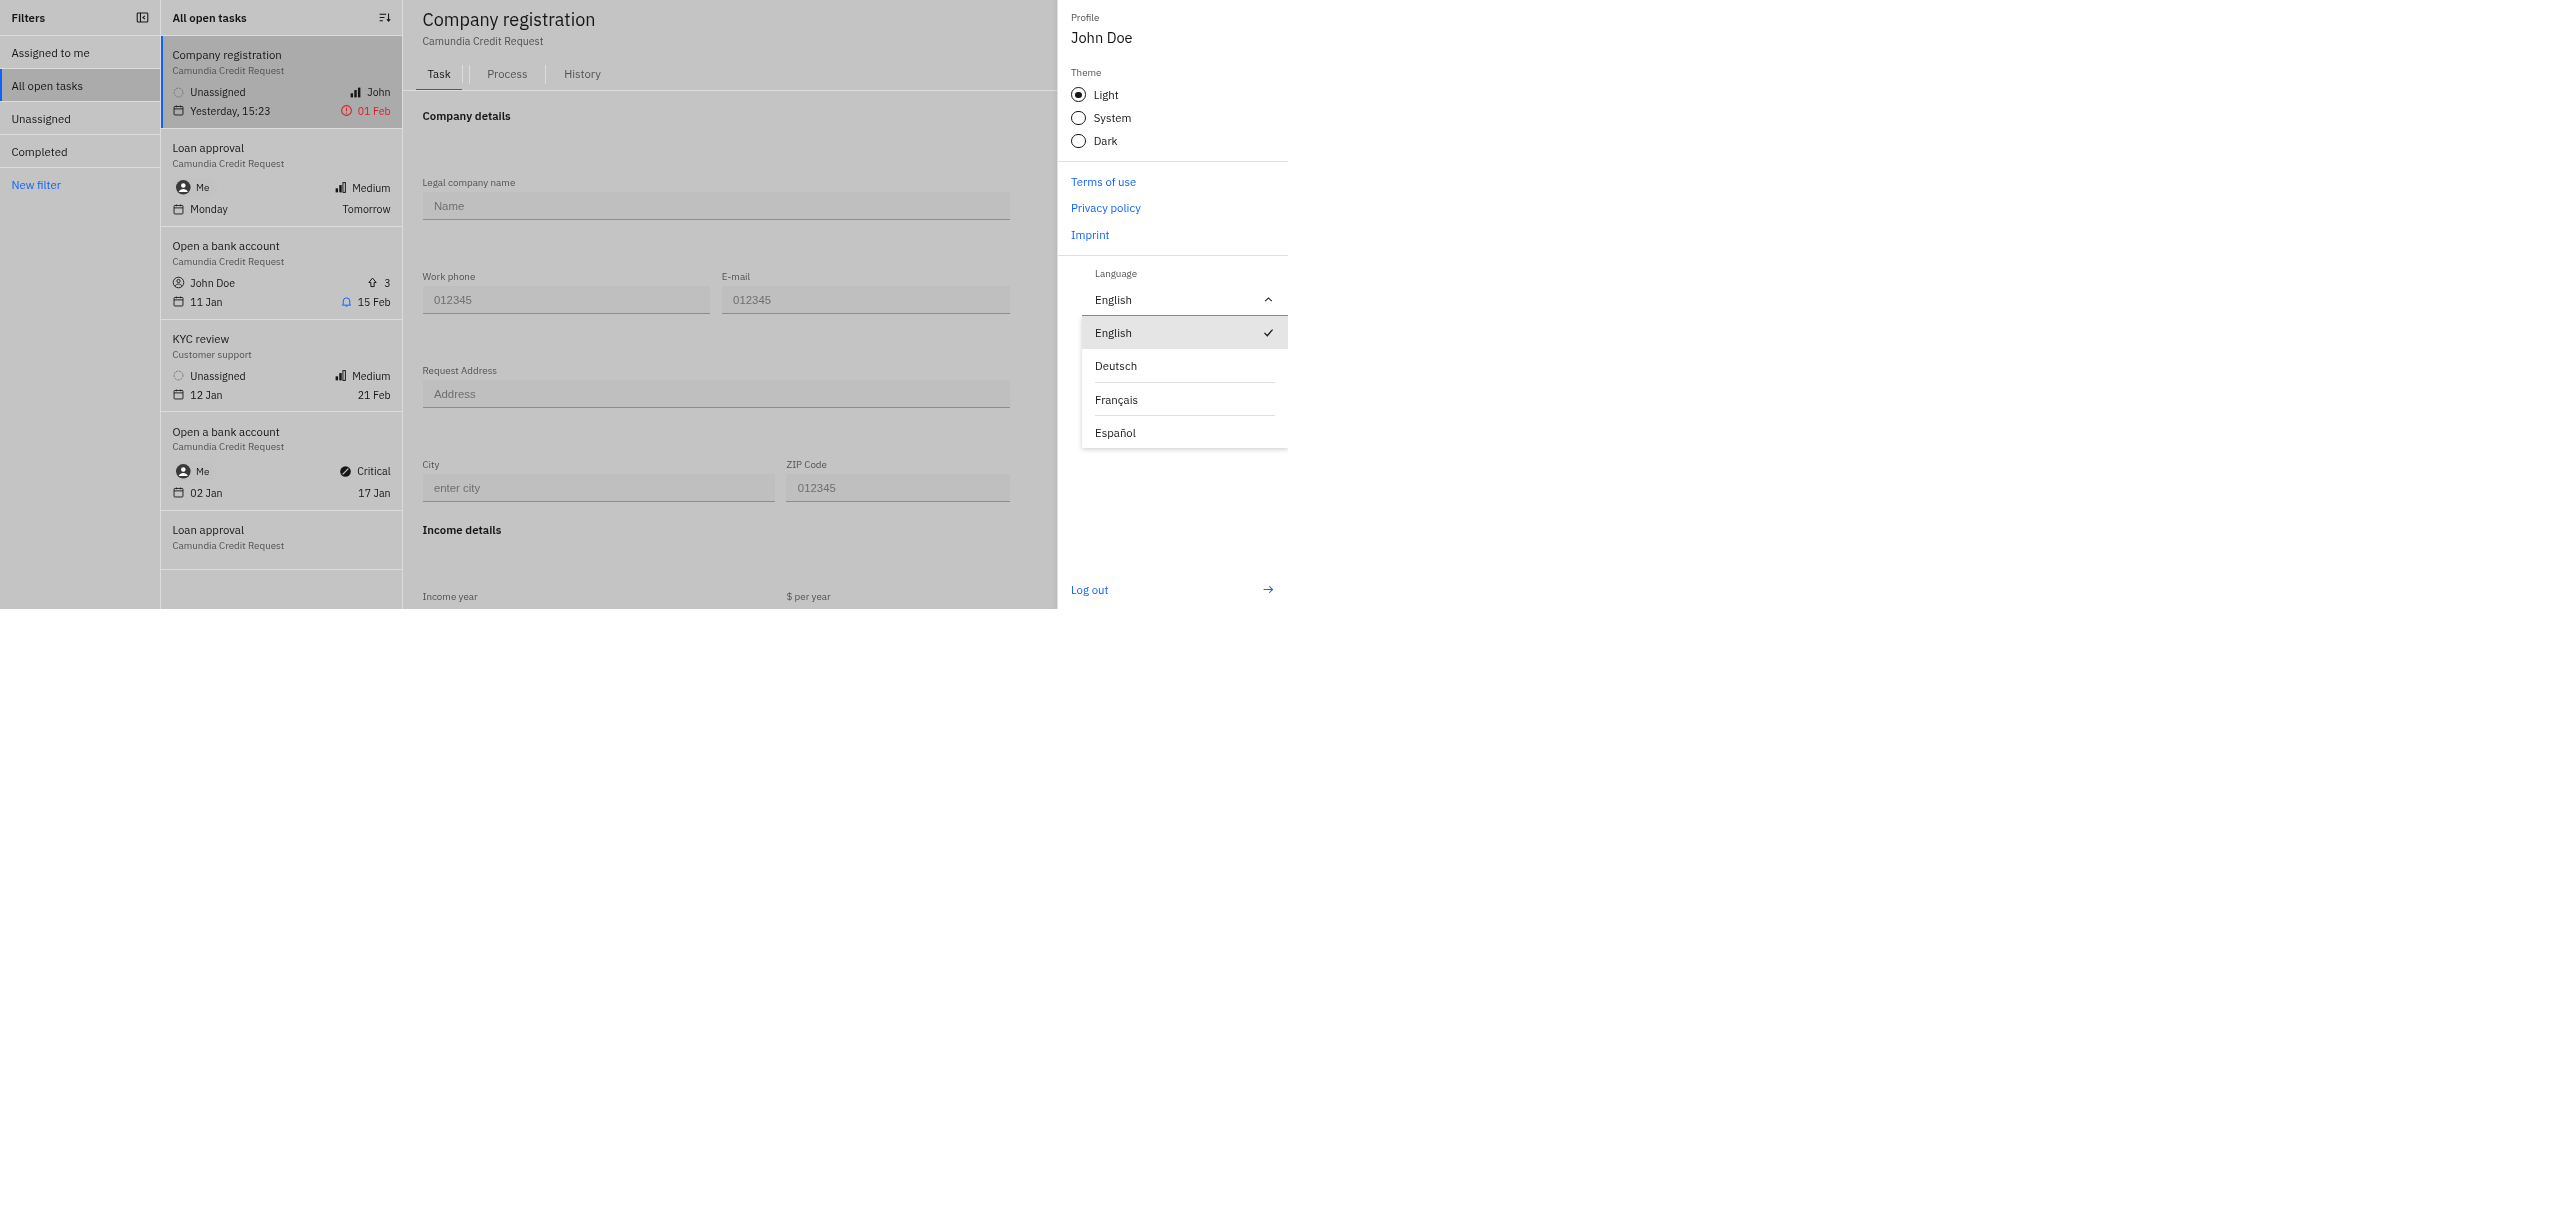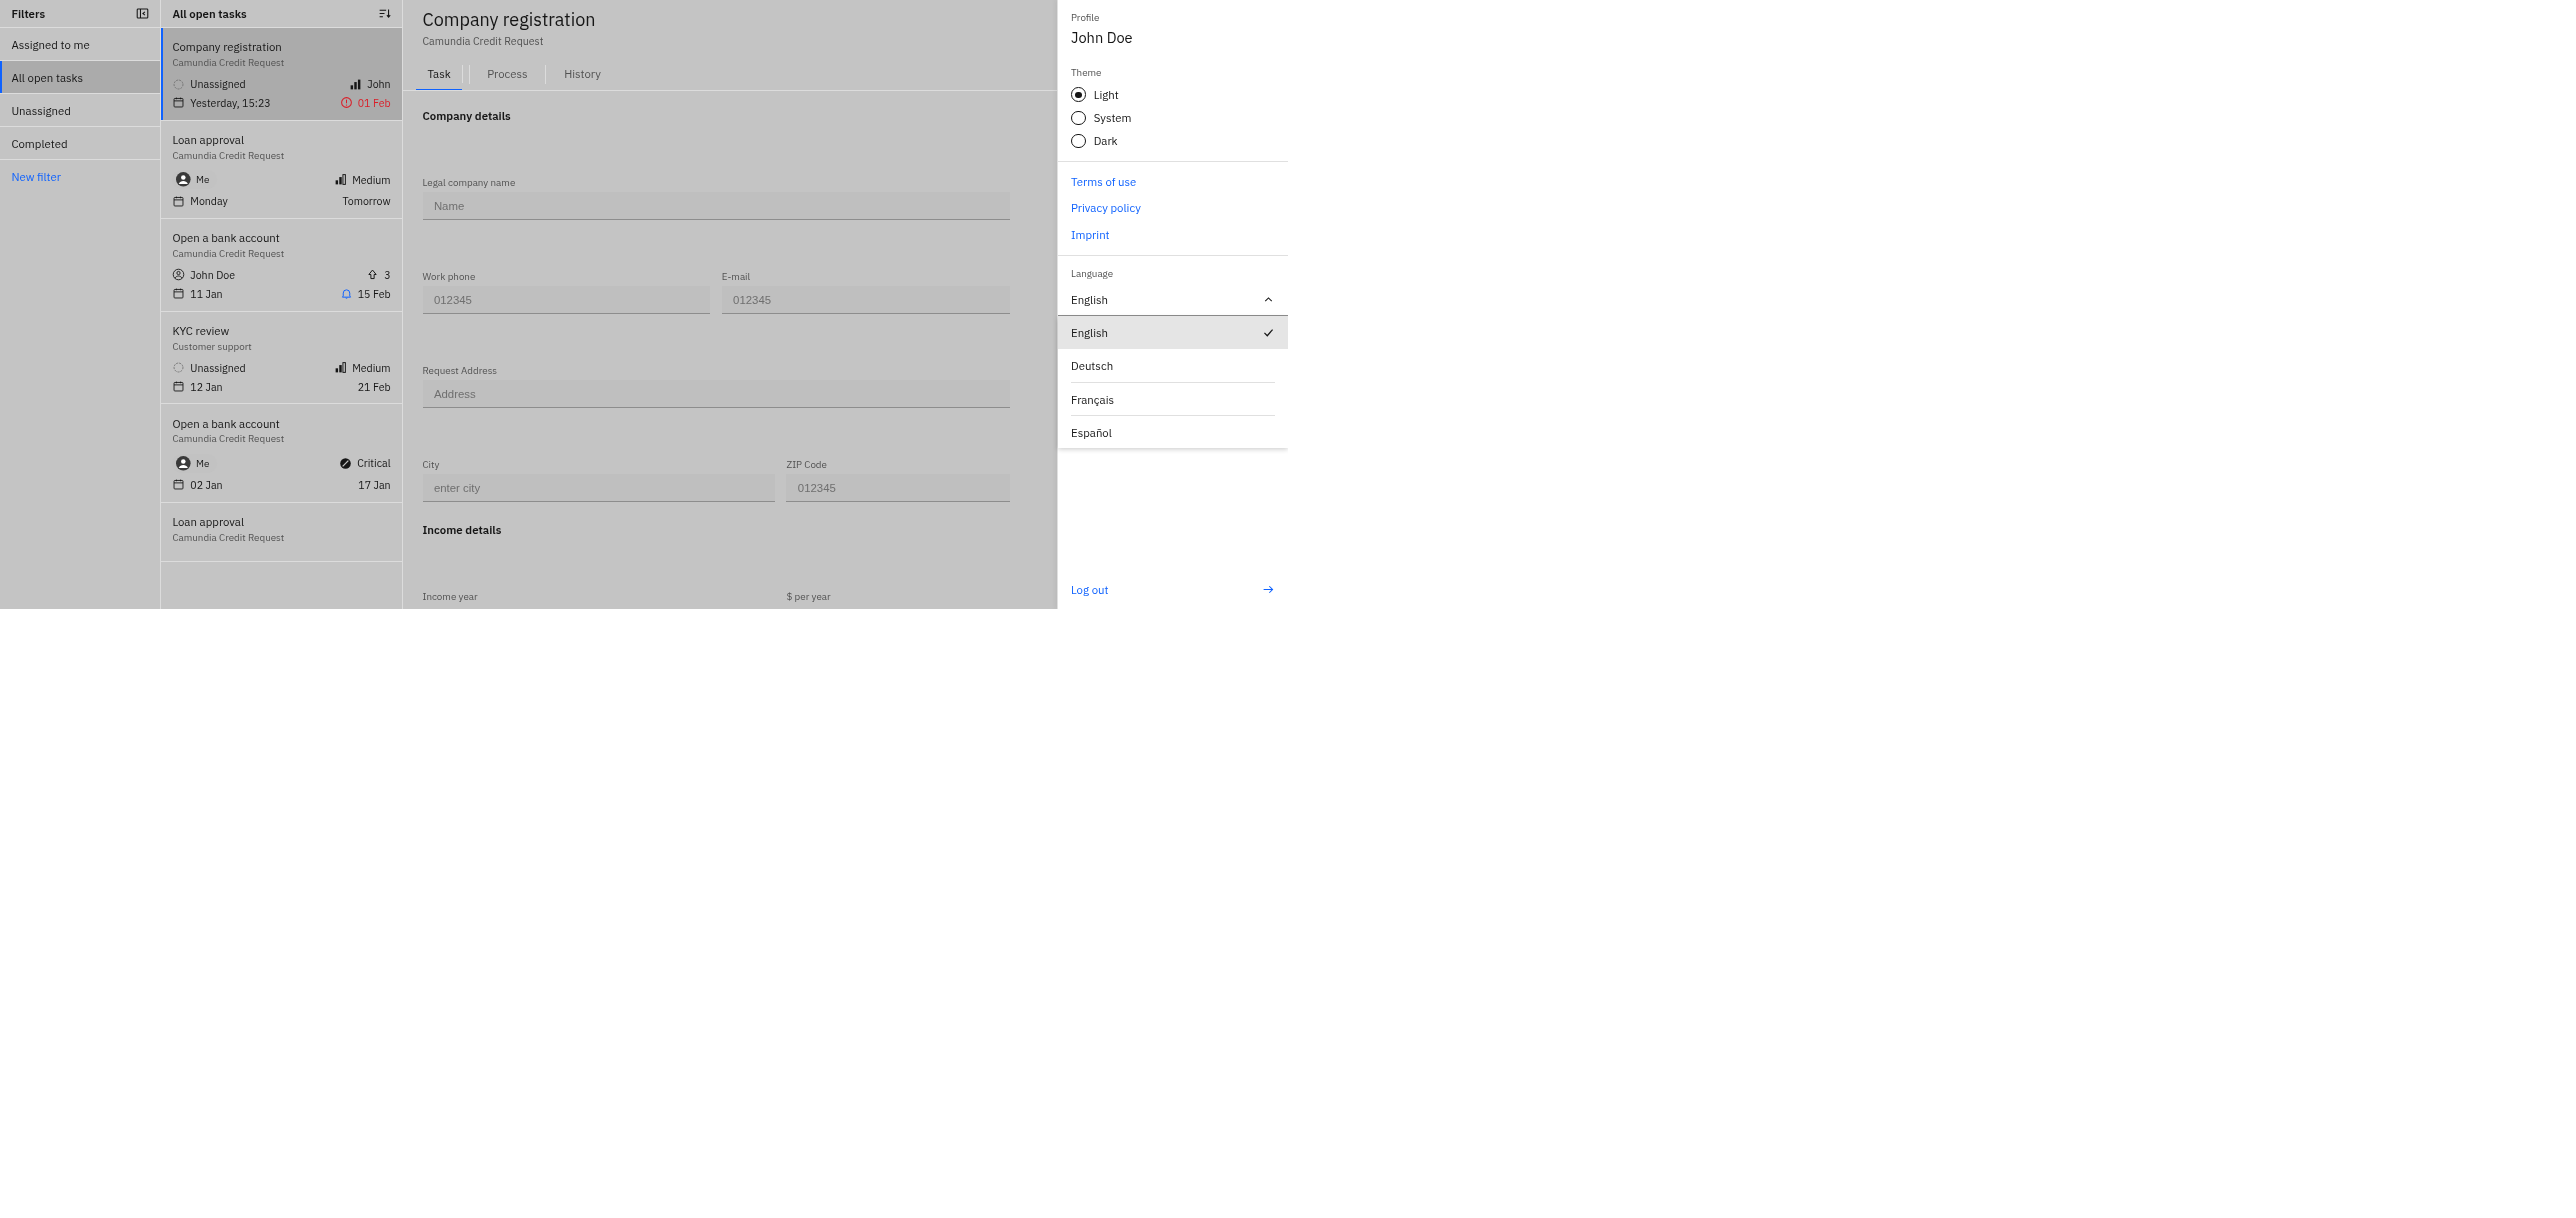--- a/index.html
+++ b/index.html
@@ -37,21 +37,21 @@
 
   
   .filters {
     position: absolute;
     left: 0; top: 0;
     width: 161px; height: 100%;
     background: var(--bg-app);
     border-right: 0.8px solid var(--divider);
   }
   .panel-header {
-    height: 28px;
+    height: 36px;
     display: flex; align-items: center; justify-content: space-between;
     padding: 0 11.4px;
     border-bottom: 0.8px solid var(--divider);
     text-align: right;
   }
   .panel-header h2 { margin: 0; font-size: 11.4px; font-weight: 600; }
   .panel-header .icon { width:13px; height:13px; color:#161616; }
 
   .filter-item {
     height: 33px;
@@ -574,21 +574,21 @@
     </div>
 
     <div class="section">
       <div class="link-list" id="link-list">
           <a href="#">Terms of use</a>
           <a href="#">Privacy policy</a>
           <a href="#">Imprint</a>
         </div>
     </div>
 
-    <div class="section no-border" style="position:relative; padding:11.4px 0 0 0;">
+    <div class="section no-border" style="position:relative; padding:11.4px 0 0 0;margin-left:24px;">
       <span class="label" style="padding:0 13px">Language</span>
       <div class="lang-select">
         <span>English</span>
         <span>
           <svg class="ico" viewBox="0 0 16 16" fill="none" stroke="currentColor" stroke-width="1.3">
             <polyline points="4,10 8,6 12,10"></polyline>
           </svg>
         </span>
       </div>
       <div class="lang-dropdown" id="lang-dropdown">

